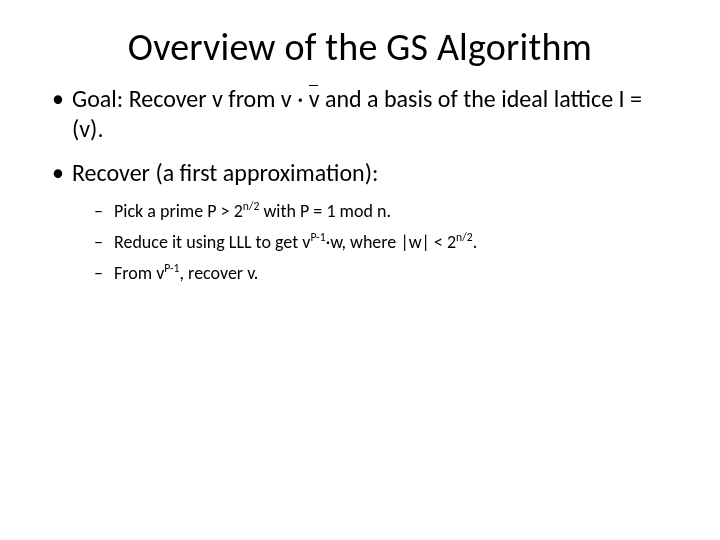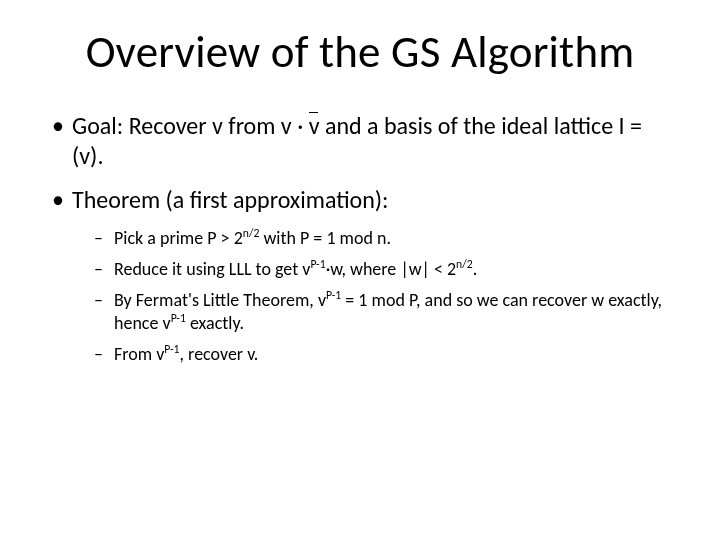--- a/index.html
+++ b/index.html
@@ -11,25 +11,25 @@
     color: #000;
     overflow: hidden;
     position: relative;
   }
   .slide {
     width: 100%;
     height: 100%;
     padding: 20px 46px 20px 46px;
   }
   .title {
-    font-size: 45px;
+    font-size: 38px;
     font-weight: 400;
     text-align: center;
     margin-top: 4px;
-    margin-bottom: 32px;
+    margin-bottom: 14px;
     letter-spacing: 0.2px;
   }
   .content {
     font-size: 24px;
     line-height: 1.25;
   }
   ul.level1 {
     list-style: none;
     padding-left: 0;
   }
@@ -85,35 +85,32 @@
   <h1 class="title">Overview of the GS Algorithm</h1>
 
   <div class="content">
     <ul class="level1">
 
       <li>
         <span>Goal: Recover v from v · </span><span class="vbar">v</span><span> and a basis of the ideal lattice I = (v).</span>
       </li>
 
       <li>
-        <span>Theorem (a first approximation):</span>
+        <span>Recover (a first approximation):</span>
         <ul class="level2">
 
           <li>
             <span>Pick a prime P &gt; 2</span><span class="sup">n/2</span><span> with P = 1 mod n.</span>
           </li>
 
 
           <li>
             <span>Reduce it using LLL to get v</span><span class="sup">P-1</span><span>·w, where |w| &lt; 2</span><span class="sup">n/2</span><span>.</span>
           </li>
 
-          <li>
-            <span>By Fermat's Little Theorem, v</span><span class="sup">P-1</span><span> = 1 mod P, and so we can recover w exactly, hence v</span><span class="sup">P-1</span><span> exactly.</span>
-          </li>
 
           <li>
             <span>From v</span><span class="sup">P-1</span><span>, recover v.</span>
           </li>
 
         </ul>
       </li>
 
     </ul>
   </div>

